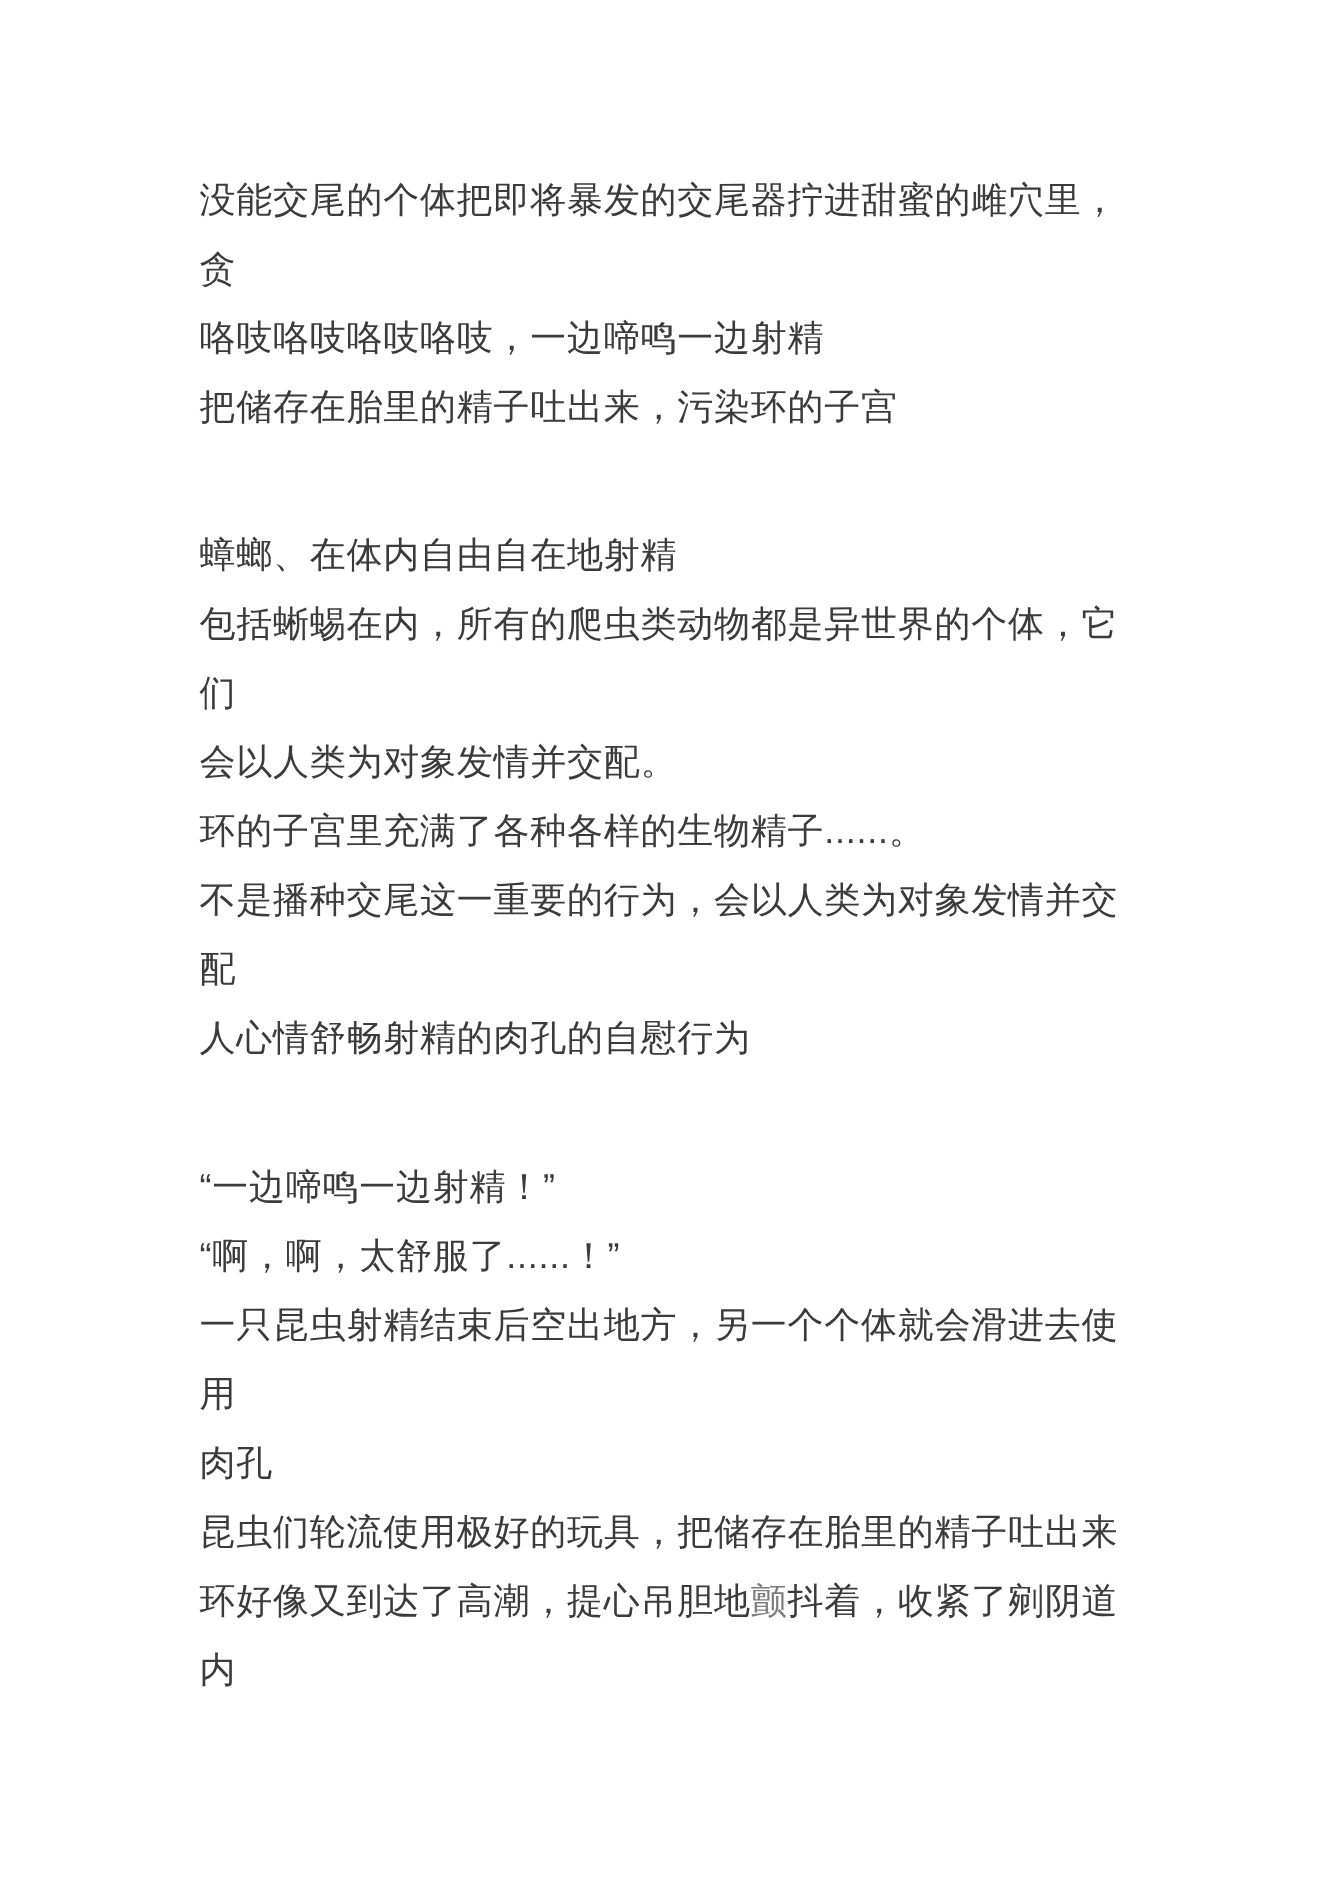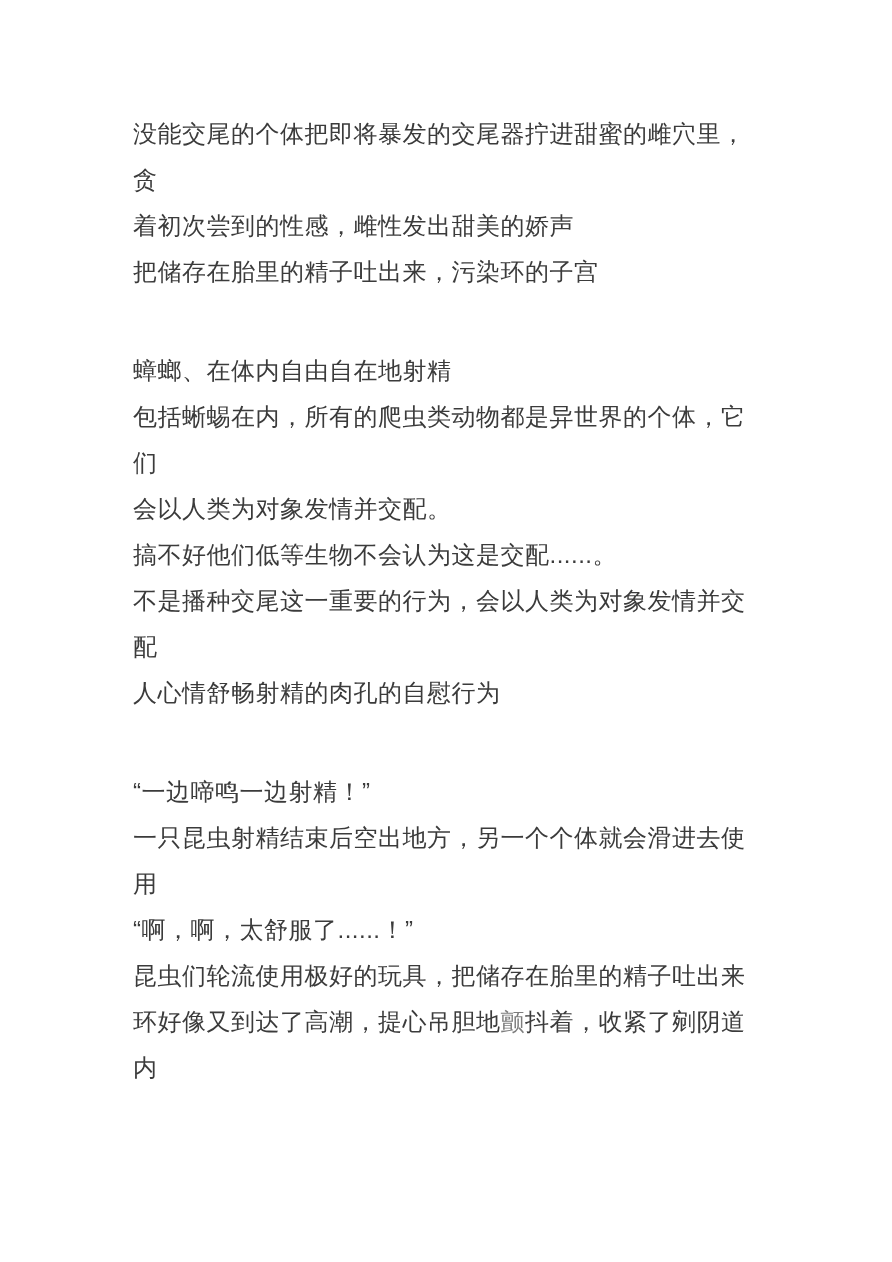--- a/index.html
+++ b/index.html
@@ -35,33 +35,34 @@
   .muted-glyph {
     color: #7d7d7d;
   }
 </style>
 </head>
 <body>
 
 <main class="doc" id="doc" style="color: rgb(59, 59, 59);">
     <div>
       <div class="text-line">没能交尾的个体把即将暴发的交尾器拧进甜蜜的雌穴里，贪</div>
-      <div class="text-line">着初次尝到的性感，雌性发出甜美的娇声</div>
+      <div class="text-line">咯吱咯吱咯吱咯吱，一边啼鸣一边射精</div>
       <div class="text-line">把储存在胎里的精子吐出来，污染环的子宫</div>
     </div>
     <div class="blank-line"></div>
     <div>
       <div class="text-line">蟑螂、在体内自由自在地射精</div>
       <div class="text-line">包括蜥蜴在内，所有的爬虫类动物都是异世界的个体，它们</div>
       <div class="text-line">会以人类为对象发情并交配。</div>
-      <div class="text-line">搞不好他们低等生物不会认为这是交配......。</div>
+      <div class="text-line">环的子宫里充满了各种各样的生物精子......。</div>
       <div class="text-line">不是播种交尾这一重要的行为，会以人类为对象发情并交配</div>
       <div class="text-line">人心情舒畅射精的肉孔的自慰行为</div>
     </div>
     <div class="blank-line"></div>
     <div>
       <div class="text-line">“一边啼鸣一边射精！”</div>
+      <div class="text-line">“啊，啊，太舒服了......！”</div>
       <div class="text-line">一只昆虫射精结束后空出地方，另一个个体就会滑进去使用</div>
-      <div class="text-line">“啊，啊，太舒服了......！”</div>
+      <div class="text-line">肉孔</div>
       <div class="text-line">昆虫们轮流使用极好的玩具，把储存在胎里的精子吐出来</div>
       <div class="text-line">环好像又到达了高潮，提心吊胆地<span class="muted-glyph" style="color: rgb(125, 125, 125);">颤</span>抖着，收紧了剜阴道内</div>
     </div>
   </main>
 
 </body></html>

